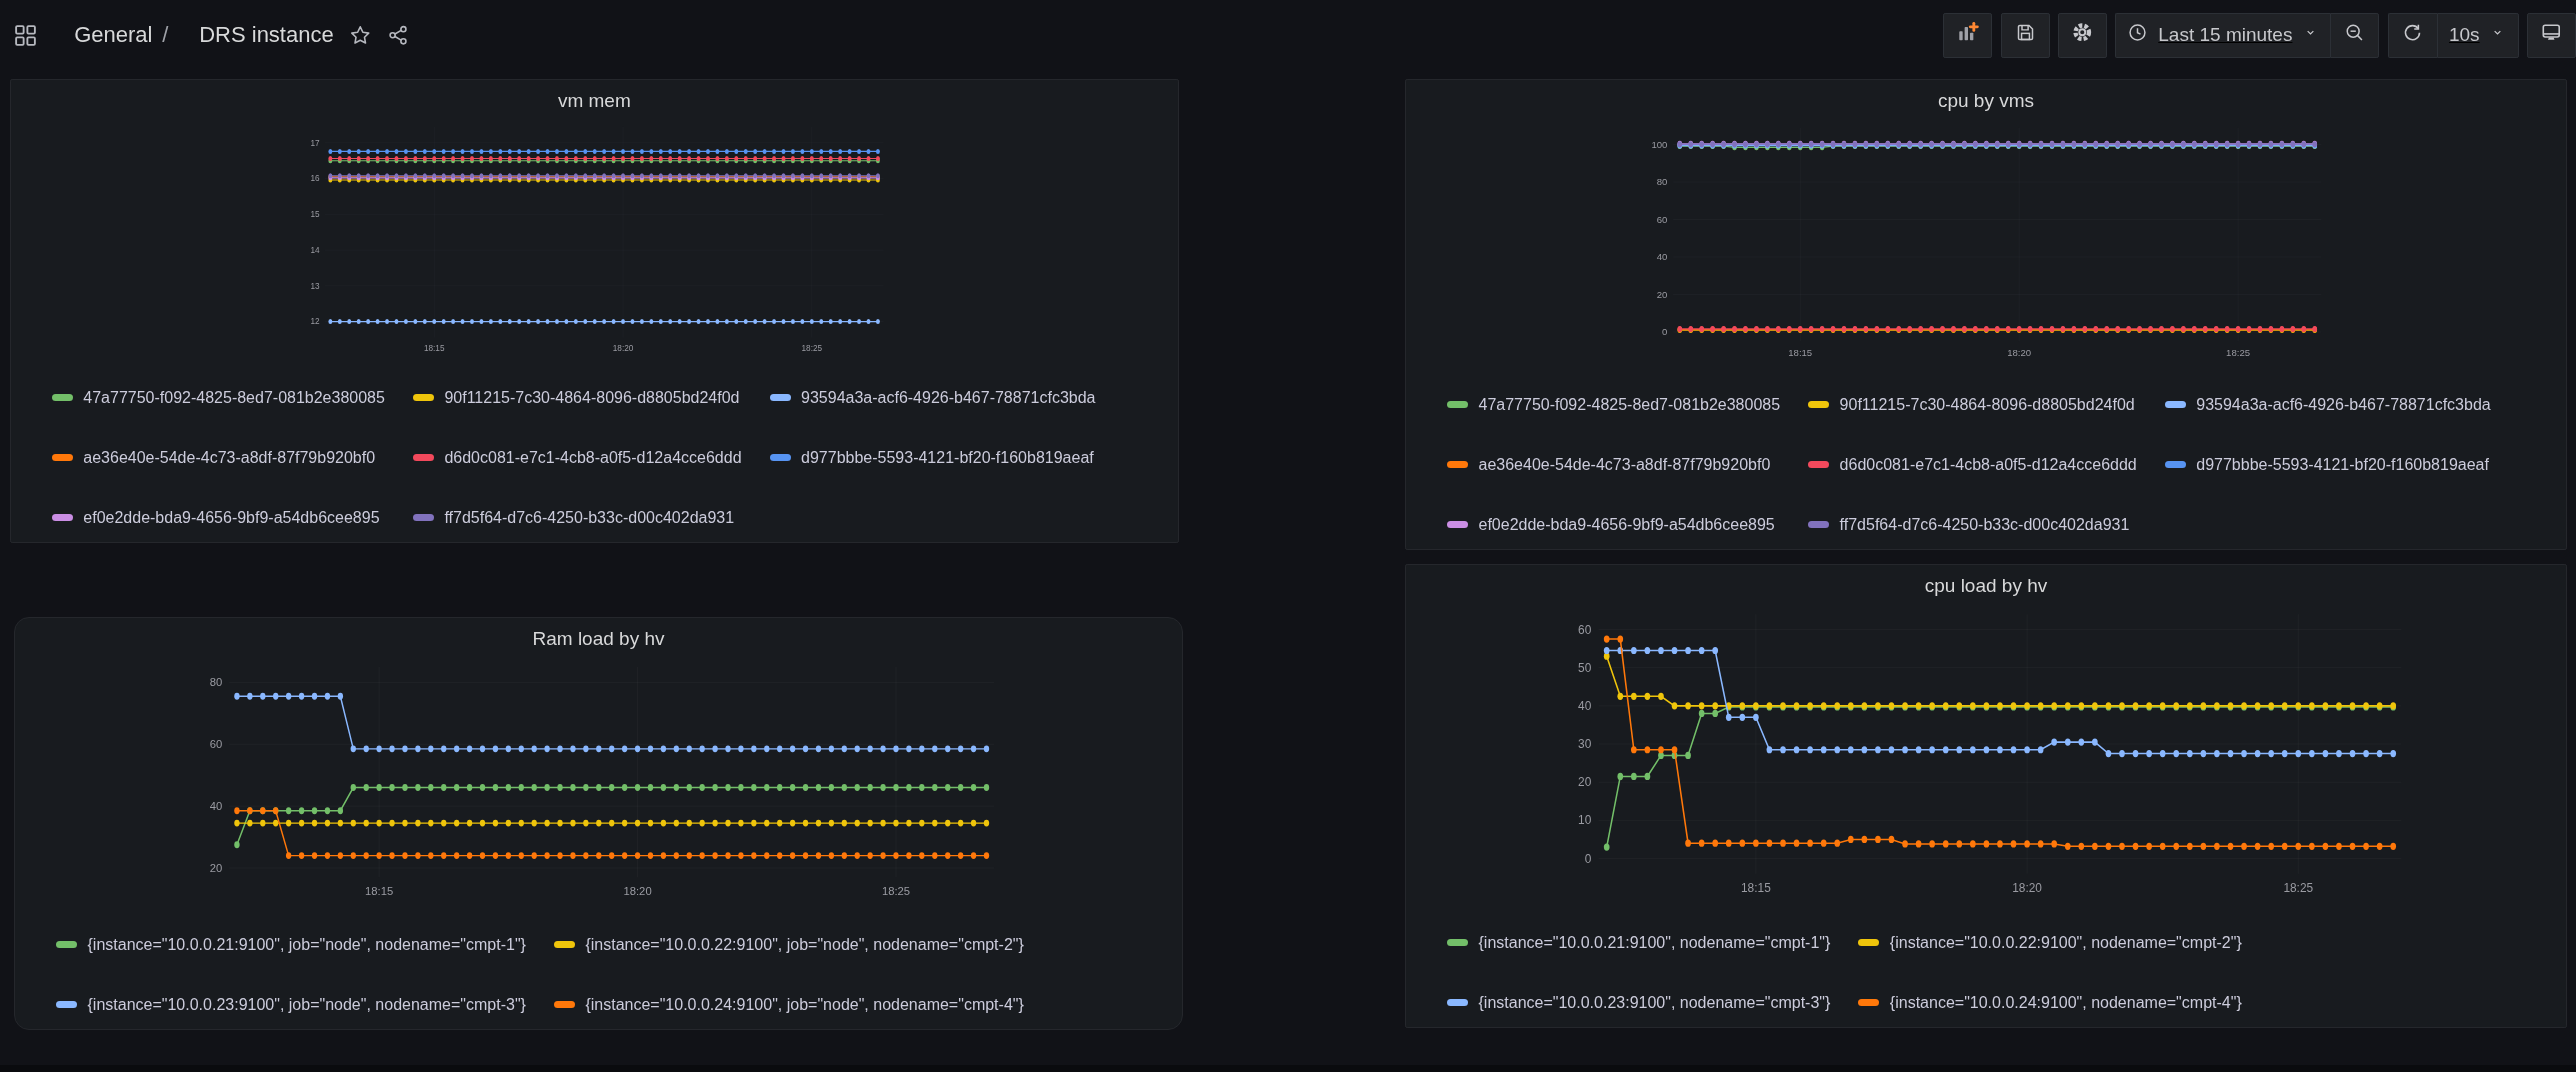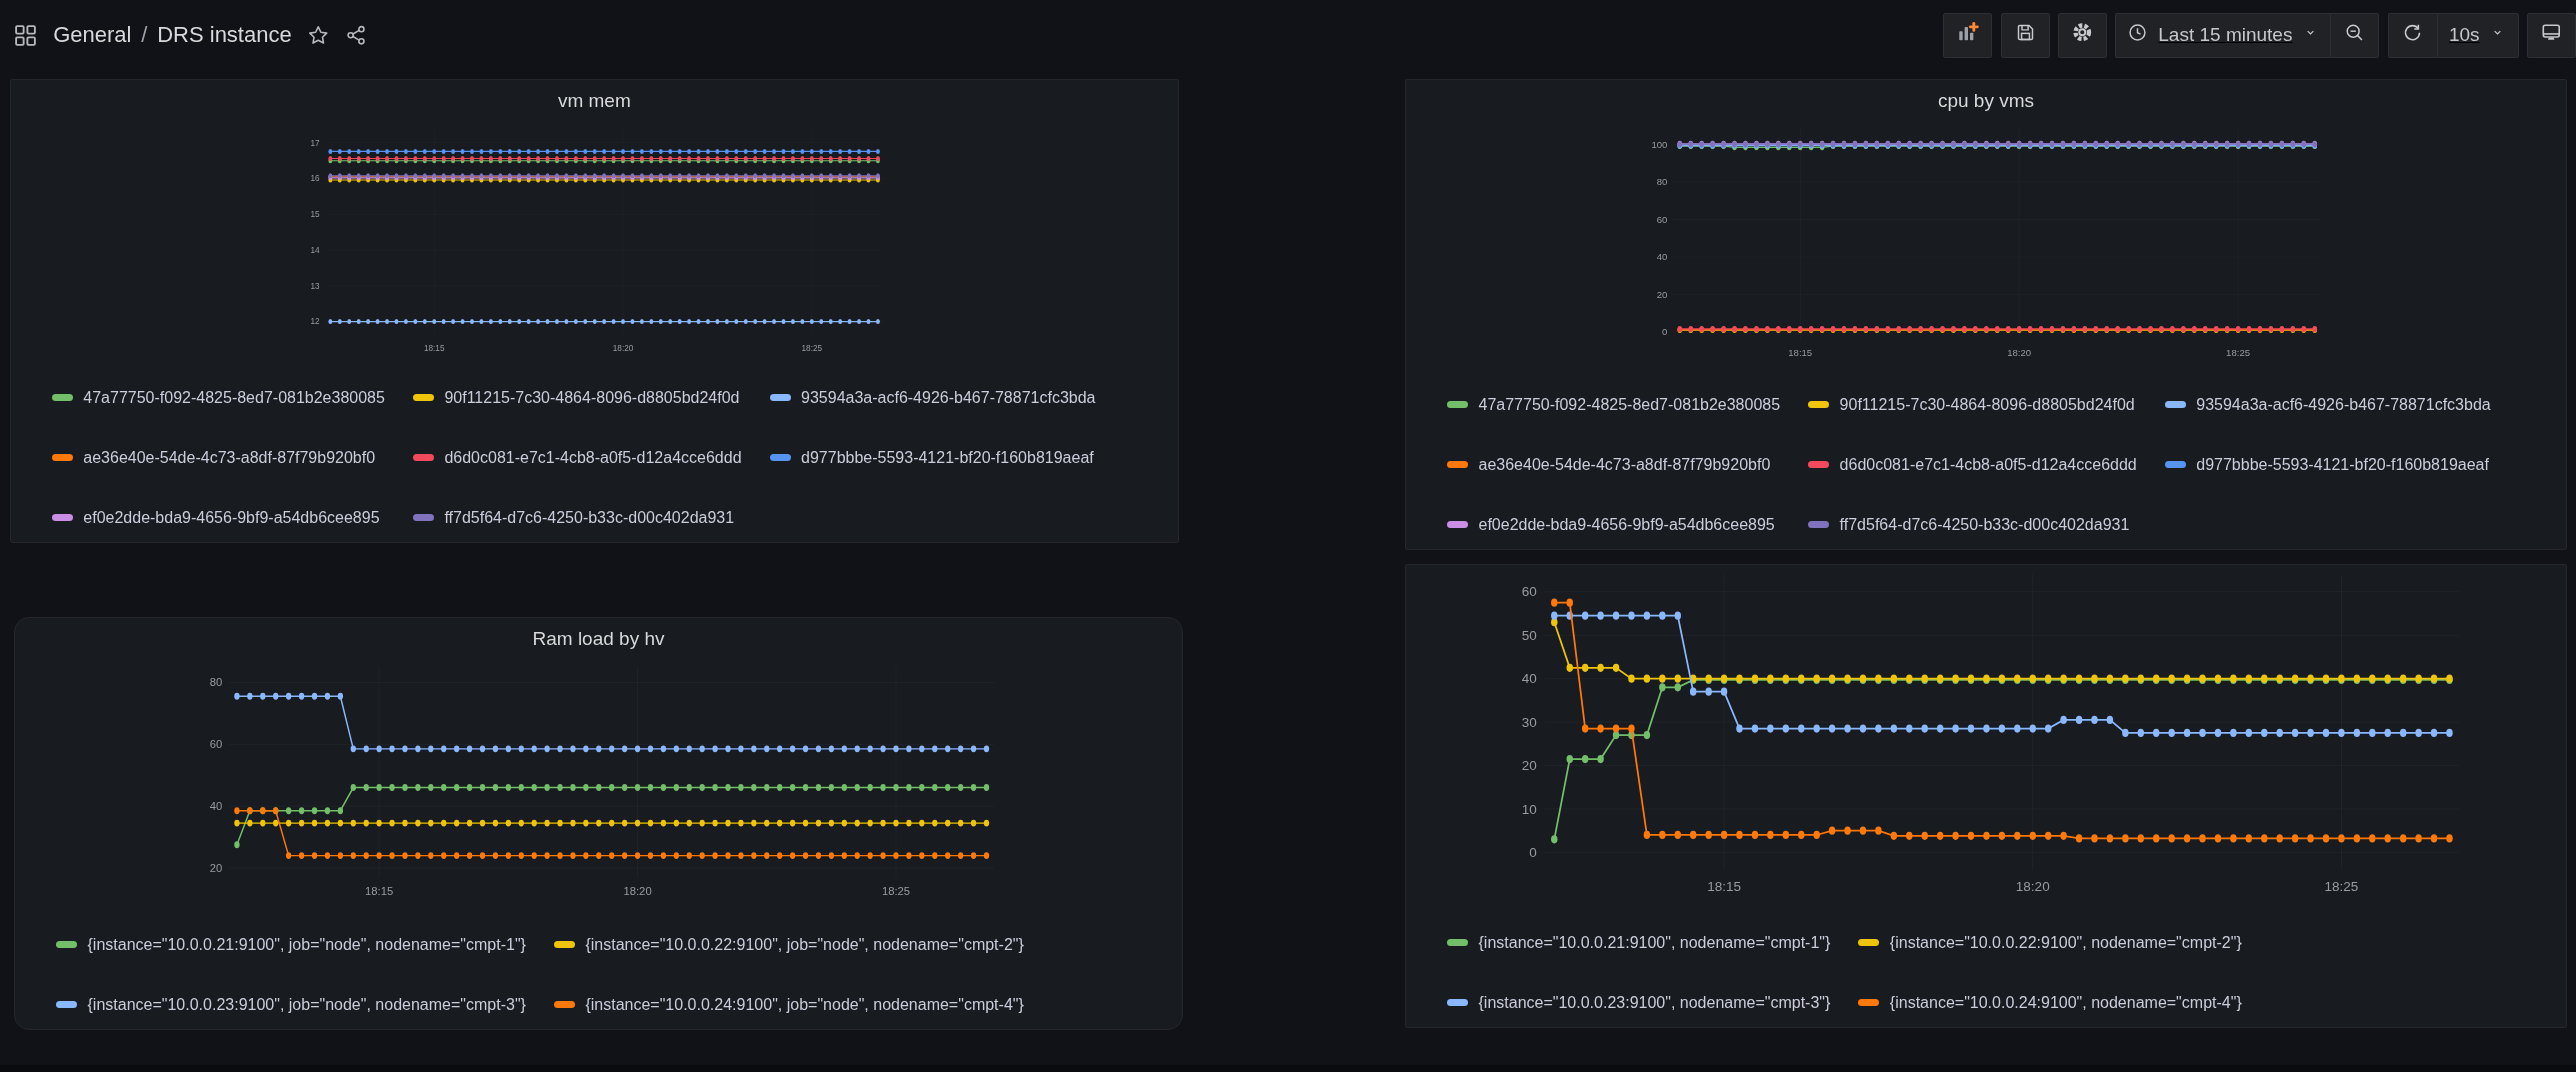--- a/index.html
+++ b/index.html
@@ -2,21 +2,21 @@
 <html style="font-size:11.2px"><head>
 <meta charset="utf-8">
 <style>
   html,body{margin:0;padding:0;background:#111217;width:2576px;height:1073px;overflow:hidden;
     font-family:"Liberation Sans",sans-serif;-webkit-font-smoothing:antialiased;}
   
   .topnav{position:absolute;left:0;top:0;width:2576px;height:70px;display:flex;
     align-items:center;justify-content:space-between;padding:0 12.7px;box-sizing:border-box;}
   .nav-left{display:flex;align-items:center;gap:15.5px;}
   .crumbs{display:flex;align-items:center;gap:9.8px;font-size:22px;color:#d8d9da;}
-  .crumb{cursor:pointer;}
+  .crumb{cursor:pointer;margin-left:21px;}
   .crumb-sep{color:#9fa1a8;}
   .nav-icon{display:flex;align-items:center;color:#b6b8bf;}
   .nav-right{display:flex;align-items:center;gap:8.4px;text-decoration:underline;}
   .tb-btn{height:45px;min-width:49px;background:#202226;border:0.7px solid #2c3036;border-radius:2.1px;
     display:flex;align-items:center;justify-content:center;color:#c7c8cc;gap:9.8px;
     padding:0 11.2px;box-sizing:border-box;font-size:19px;cursor:pointer;}
   .tb-group{display:flex;align-items:stretch;}
   .tb-group .tb-btn{border-radius:0;border-right-width:0;}
   .tb-group .tb-btn:first-child{border-radius:2.1px 0 0 2.1px;}
   .tb-group .tb-btn:last-child{border-radius:0 2.1px 2.1px 0;border-right-width:0.7px;}
@@ -1550,20 +1550,21 @@
         <span>{instance="10.0.0.23:9100", job="node", nodename="cmpt-3"}</span>
       </div>
       <div class="li">
         <span class="sw" style="background: rgb(255, 120, 10);"></span>
         <span>{instance="10.0.0.24:9100", job="node", nodename="cmpt-4"}</span>
       </div>
     </div>
 </div>
 
 <div class="panel" id="panel3">
+  <div class="panel-title">cpu load by hv</div>
   <svg class="chart" viewBox="0 0 1651 574">
       <line x1="76" x2="1629" y1="488.4705882352941" y2="488.4705882352941" stroke="rgba(204,204,220,0.09)" stroke-width="1"></line>
       <text x="62" y="496.4705882352941" text-anchor="end" fill="#9a9ba2" font-size="23">0</text>
       <line x1="76" x2="1629" y1="414.6470588235294" y2="414.6470588235294" stroke="rgba(204,204,220,0.09)" stroke-width="1"></line>
       <text x="62" y="422.6470588235294" text-anchor="end" fill="#9a9ba2" font-size="23">10</text>
       <line x1="76" x2="1629" y1="340.8235294117647" y2="340.8235294117647" stroke="rgba(204,204,220,0.09)" stroke-width="1"></line>
       <text x="62" y="348.8235294117647" text-anchor="end" fill="#9a9ba2" font-size="23">20</text>
       <line x1="76" x2="1629" y1="267" y2="267" stroke="rgba(204,204,220,0.09)" stroke-width="1"></line>
       <text x="62" y="275" text-anchor="end" fill="#9a9ba2" font-size="23">30</text>
       <line x1="76" x2="1629" y1="193.1764705882353" y2="193.1764705882353" stroke="rgba(204,204,220,0.09)" stroke-width="1"></line>

